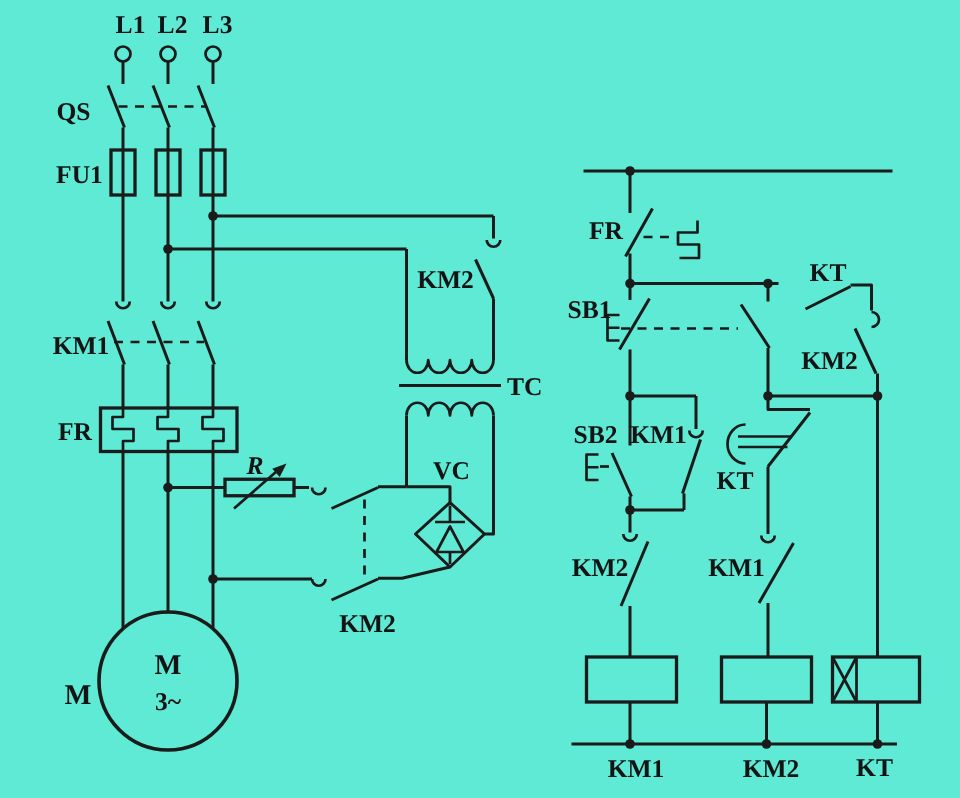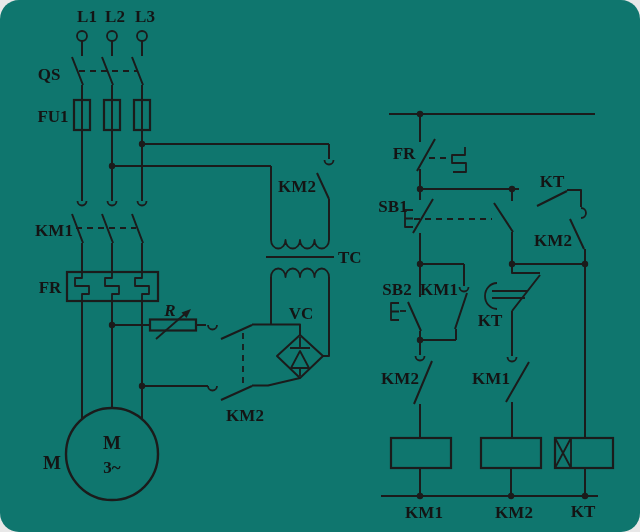--- a/index.html
+++ b/index.html
@@ -1,17 +1,17 @@
 <!DOCTYPE html>
 <html><head>
 <meta charset="utf-8">
 <style>
   html,body{margin:0;padding:0;background:#e8e8e8;}
-  .page{position:relative;width:640px;height:532px;background:#0f766e;overflow:hidden;
-        font-family:"Liberation Serif","DejaVu Serif",serif;border-radius:19px;}
+  .page{position:relative;width:640px;height:532px;background:#5eead4;overflow:hidden;
+        font-family:"Liberation Serif","DejaVu Serif",serif;}
   svg{position:absolute;left:0;top:0;}
   .w{fill:none;stroke:#1b1b1b;stroke-width:2;stroke-linejoin:round;}
   .w15{fill:none;stroke:#1b1b1b;stroke-width:1.8;stroke-linejoin:round;}
   .dash{fill:none;stroke:#1b1b1b;stroke-width:1.8;stroke-dasharray:6 5;}
   .dot{fill:#1b1b1b;stroke:none;}
   .box{fill:none;stroke:#1b1b1b;stroke-width:2.2;}
   .lbl{font-family:"Liberation Serif","DejaVu Serif",serif;font-weight:bold;
        font-size:17px;fill:#141414;}
   .lbl-it{font-style:italic;}
   .lbl-big{font-size:19px;}

